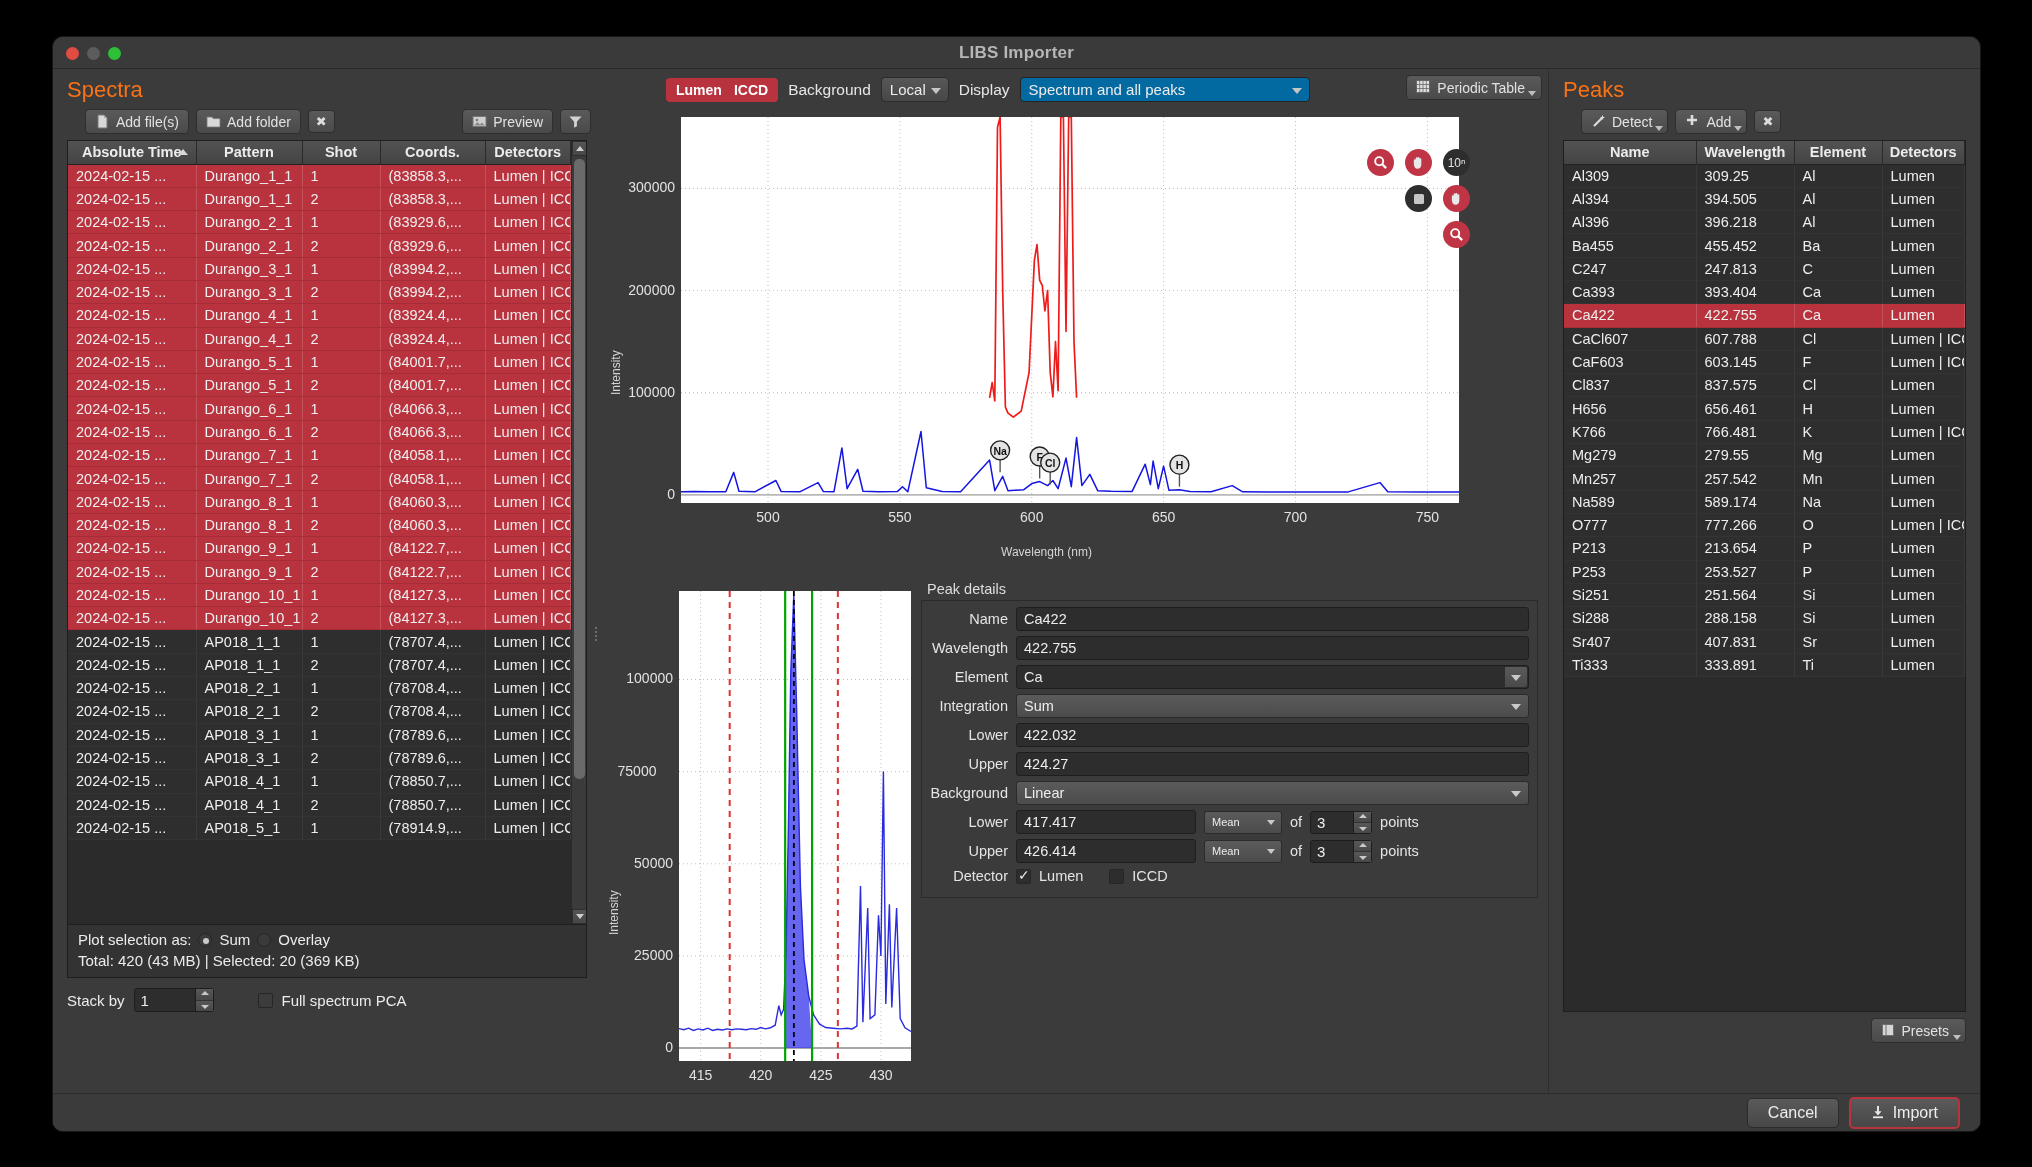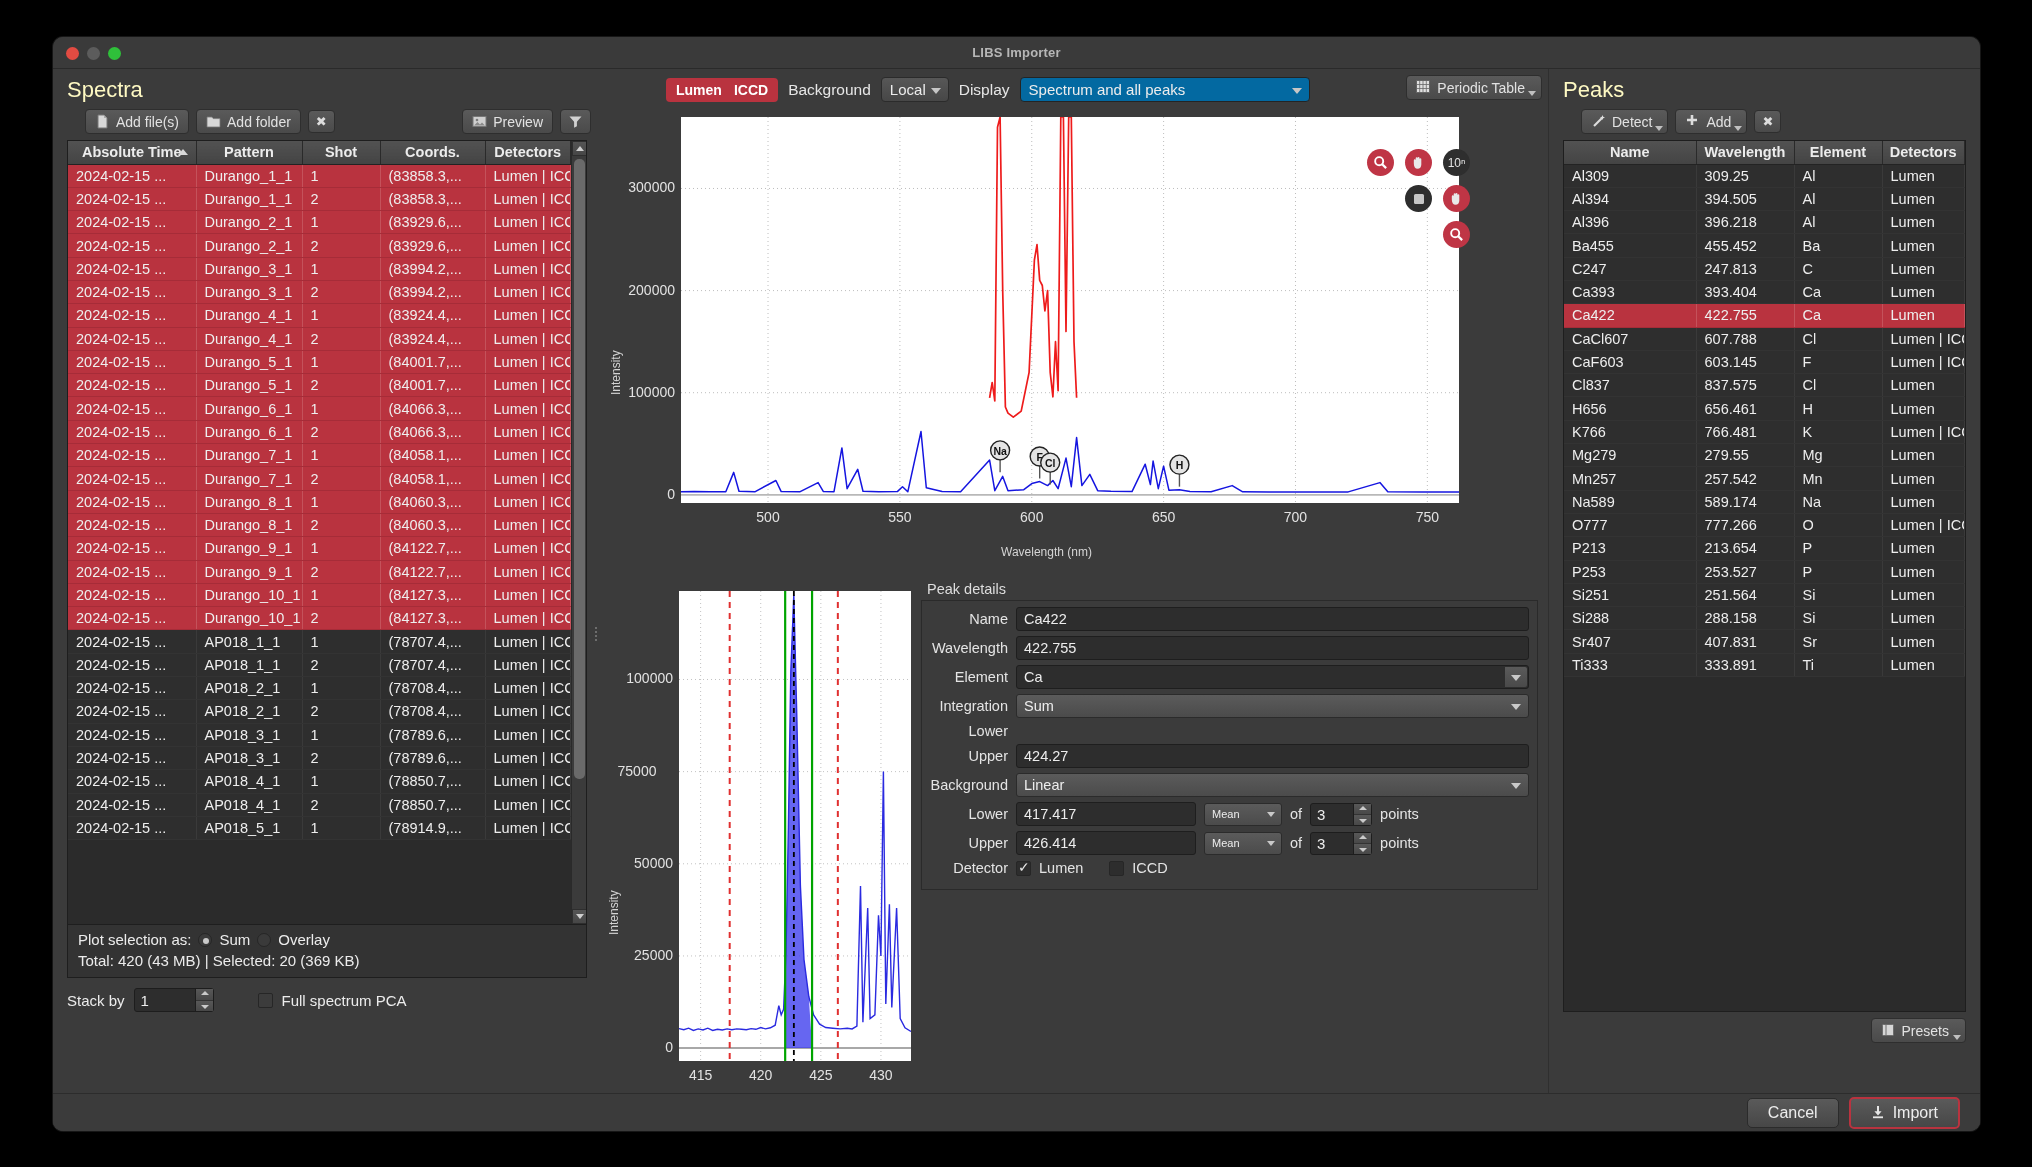--- a/index.html
+++ b/index.html
@@ -23,39 +23,39 @@
     box-shadow: 0 0 0 1px #161616;
   }
   #titlebar {
     height: 32px; width: 100%;
     background: #3a3a3a;
     border-bottom: 1px solid #2a2a2a;
     position: relative;
     display: flex; align-items: center; justify-content: center;
   }
   #titlebar .title {
-    color: #b6b6b6; font-size: 13px; font-weight: bold;
+    color: #b6b6b6; font-size: 17px; font-weight: bold;
     letter-spacing: .2px;
   }
   .traffic { position: absolute; left: 13px; top: 10px; display: flex; gap: 8px; }
   .traffic span { width: 13px; height: 13px; border-radius: 50%; display: block; }
   .t-close { background: #e24b42; }
   .t-min { background: #5c5c5c; }
   .t-max { background: #2fc03a; }
 
   
   #body { position: absolute; top: 32px; left: 0; right: 0; bottom: 0; background: #3b3b3b; }
 
   
   #spectra-panel {
     position: absolute; left: 0; top: 0; width: 548px; bottom: 0;
     background: #3b3b3b;
   }
   .panel-title {
-    color: #fef9c3; font-size: 22px; padding: 8px 0 4px 14px; font-weight: 400;
+    color: #f97316; font-size: 22px; padding: 8px 0 4px 14px; font-weight: 400;
   }
   .toolbar-row { display: flex; align-items: center; padding: 2px 10px 6px 32px; gap: 7px; }
   .btn {
     background: linear-gradient(#5a5a5a, #4a4a4a);
     border: 1px solid #2e2e2e;
     border-radius: 4px;
     color: #e2e2e2; font-size: 14px;
     padding: 4px 9px;
     display: inline-flex; align-items: center; gap: 6px;
     white-space: nowrap;
@@ -757,20 +757,21 @@
           </div>
           <div class="pd-row">
             <span class="pd-label w1">Integration</span>
             <span class="combo-field combo-raised">
               <span>Sum</span>
               <span class="arrowbox"></span>
             </span>
           </div>
           <div class="pd-row">
             <span class="pd-label w2">Lower</span>
+            <span class="field">422.032</span>
           </div>
           <div class="pd-row">
             <span class="pd-label w2">Upper</span>
             <span class="field">424.27</span>
           </div>
           <div class="pd-row">
             <span class="pd-label w1">Background</span>
             <span class="combo-field combo-raised">
               <span>Linear</span>
               <span class="arrowbox"></span>

